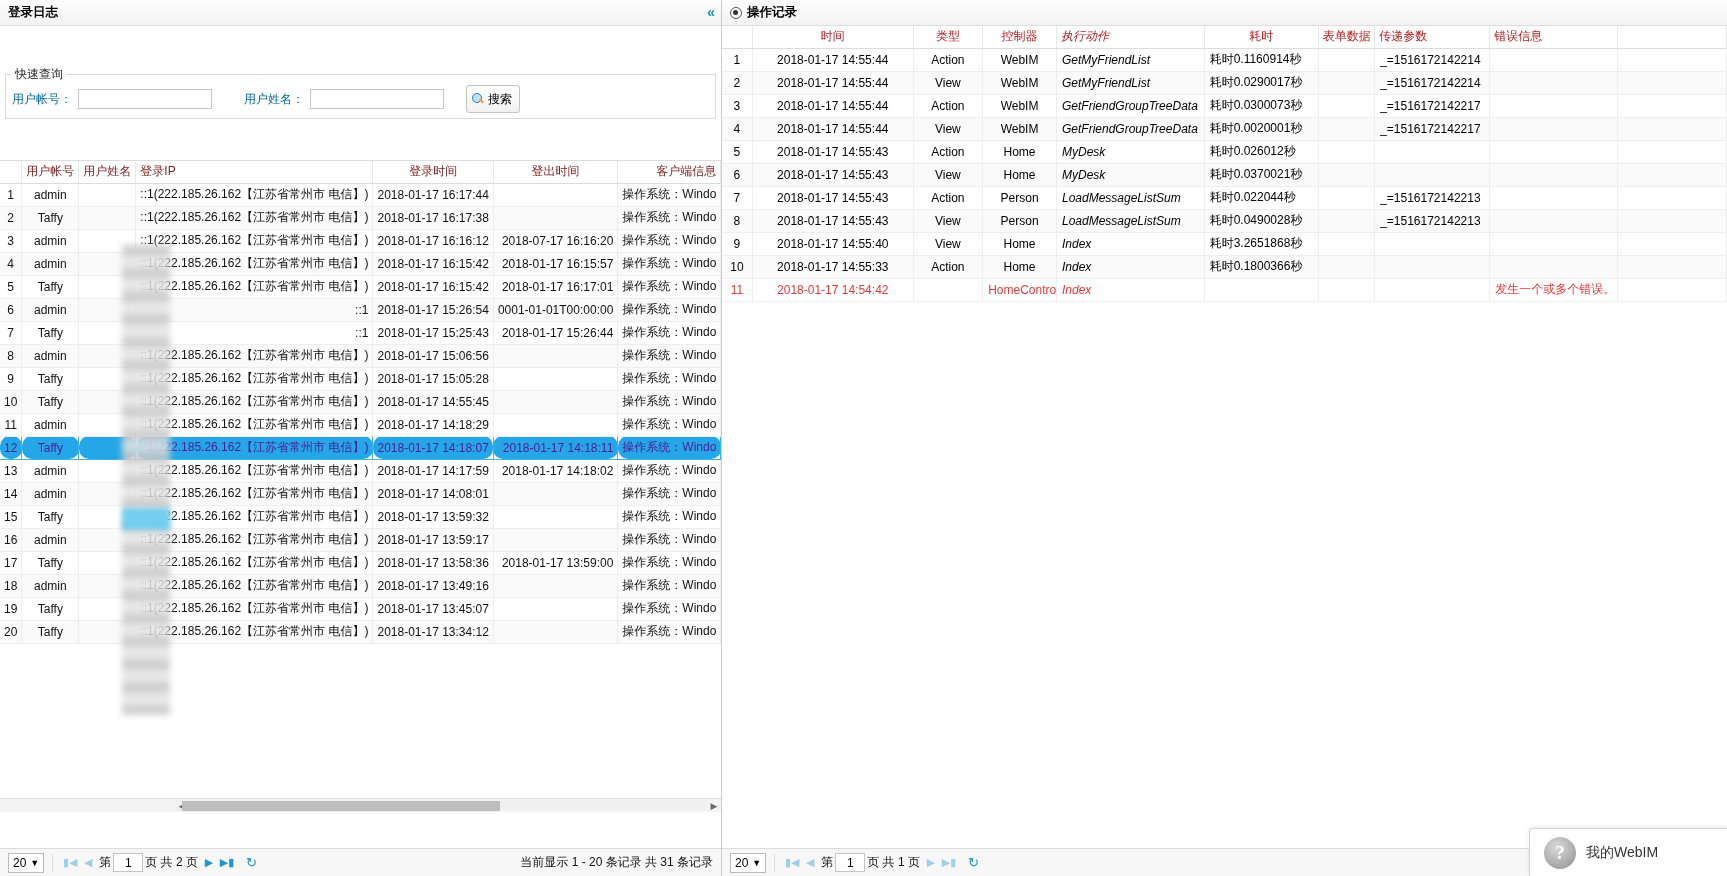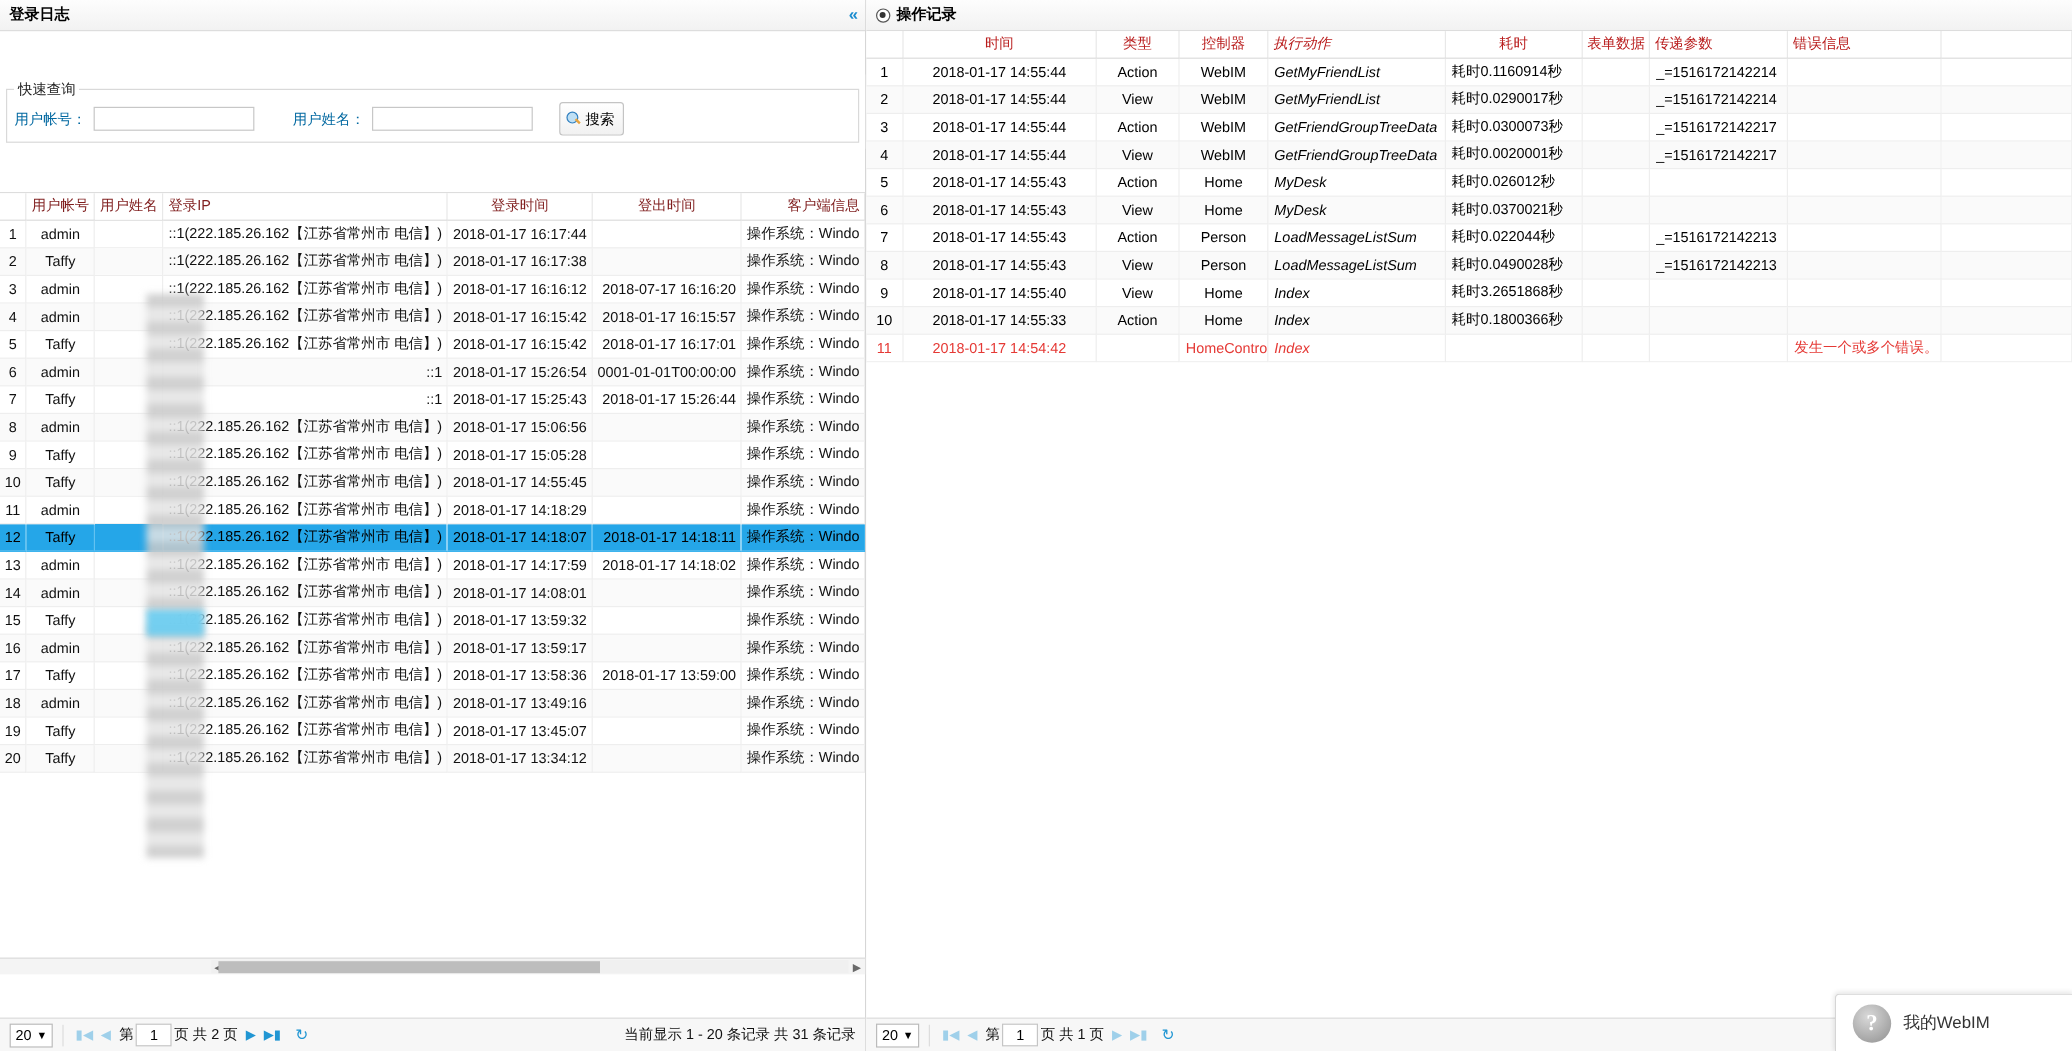--- a/index.html
+++ b/index.html
@@ -113,23 +113,24 @@
     border-bottom: 1px solid #eee;
     height: 23px;
     padding: 0 4px;
     white-space: nowrap;
     overflow: hidden;
     color: #111;
   }
   table.grid tr.alt td { background: #fafafa; }
   table.grid tr.sel td {
     background: #25a6e8 !important;
-    color: #000000;
+    color: #4c1d95;
     border-right-color: #3eb4ee;
     border-bottom-color: #3eb4ee;
+    border-radius: 10px;
   }
   .c-idx { width: 30px; text-align: center; color: #333; }
   .c-acct { width: 62px; text-align: center; }
   .c-name { width: 70px; text-align: center; position: relative; }
   .c-ip   { width: 244px; text-align: right; }
   .c-lt   { width: 120px; text-align: right; }
   .c-ot   { width: 108px; text-align: right; }
   .c-ci   { width: 160px; text-align: left; }
 
   

